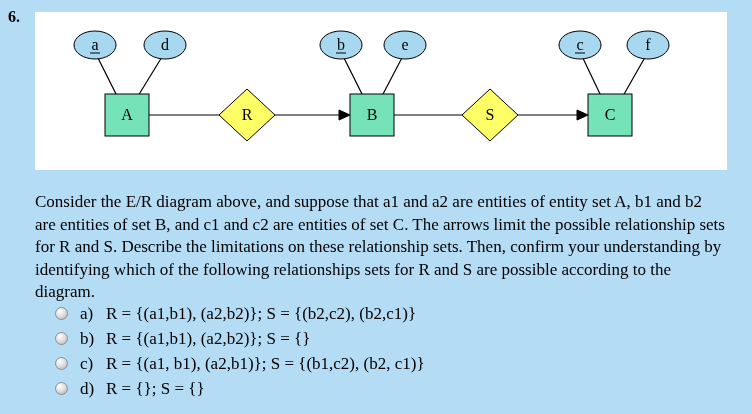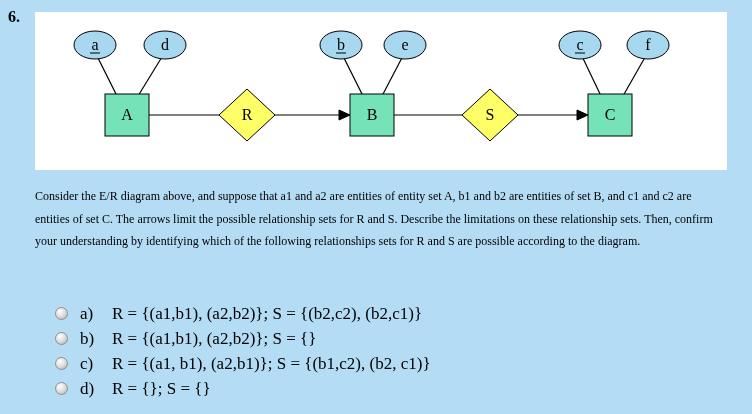--- a/index.html
+++ b/index.html
@@ -11,30 +11,30 @@
   .qnum{position:absolute;left:8px;top:8px;font-size:16px;font-weight:bold;}
   .panel{position:absolute;left:35px;top:12px;width:692px;height:158px;background:var(--panel-bg,#fff);}
   .panel svg{display:block;}
   .conn{stroke:#000;stroke-width:1.2;fill:none;}
   .arrowhead{fill:#000;stroke:#000;}
   .oval{fill:var(--attribute-fill,#a8d8f0);stroke:#000;stroke-width:1;}
   .ent{fill:var(--entity-fill,#76e2b8);stroke:#000;stroke-width:1;}
   .rel{fill:var(--relationship-fill,#feff66);stroke:#000;stroke-width:1;}
   .dlabel{font-family:"Liberation Serif",serif;font-size:16px;}
   .keyline{stroke:#000;stroke-width:1;}
-  .qtext{position:absolute;left:35px;top:185px;width:692px;font-size:12px;line-height:22.5px;}
+  .qtext{position:absolute;left:35px;top:191px;width:692px;font-size:17px;line-height:22.5px;}
   .options{position:absolute;left:55px;top:301px;width:660px;}
   .option{display:flex;align-items:center;height:25px;font-size:17px;}
   .radio{
     width:13px;height:13px;border-radius:50%;flex:0 0 13px;
     background:radial-gradient(circle at 35% 30%, #ffffff 0%, #d9d9d9 55%, #a8a8a8 100%);
     border:1px solid #8f8f8f;margin-right:12px;box-sizing:border-box;
   }
   .okey{width:26px;flex:0 0 26px;}
-  .otext{white-space:pre;margin-left:6px;}
+  .otext{white-space:pre;}
 </style>
 </head>
 <body>
 
 <div class="qnum">6.</div>
 
 <div class="panel">
   <svg width="692" height="158" viewBox="0 0 692 158">
 
     <line class="conn" x1="60" y1="40" x2="82" y2="84"></line>

